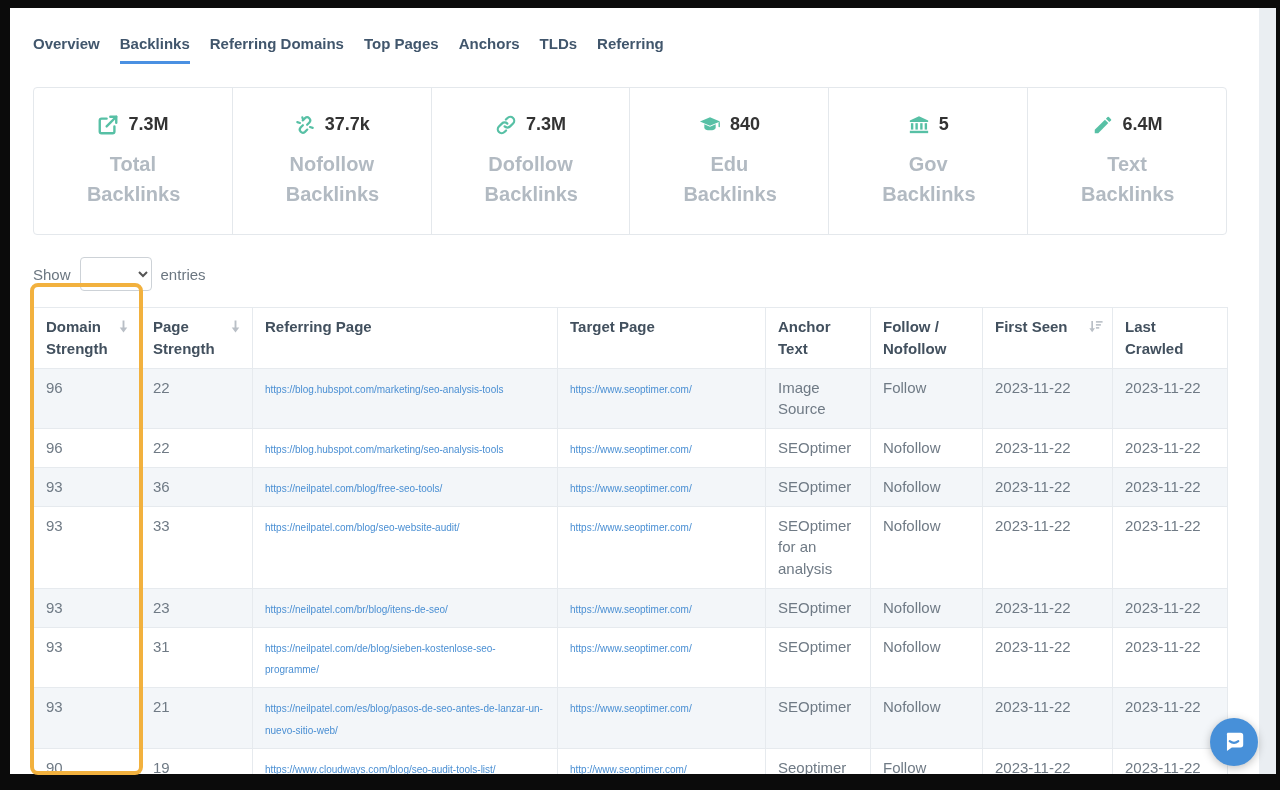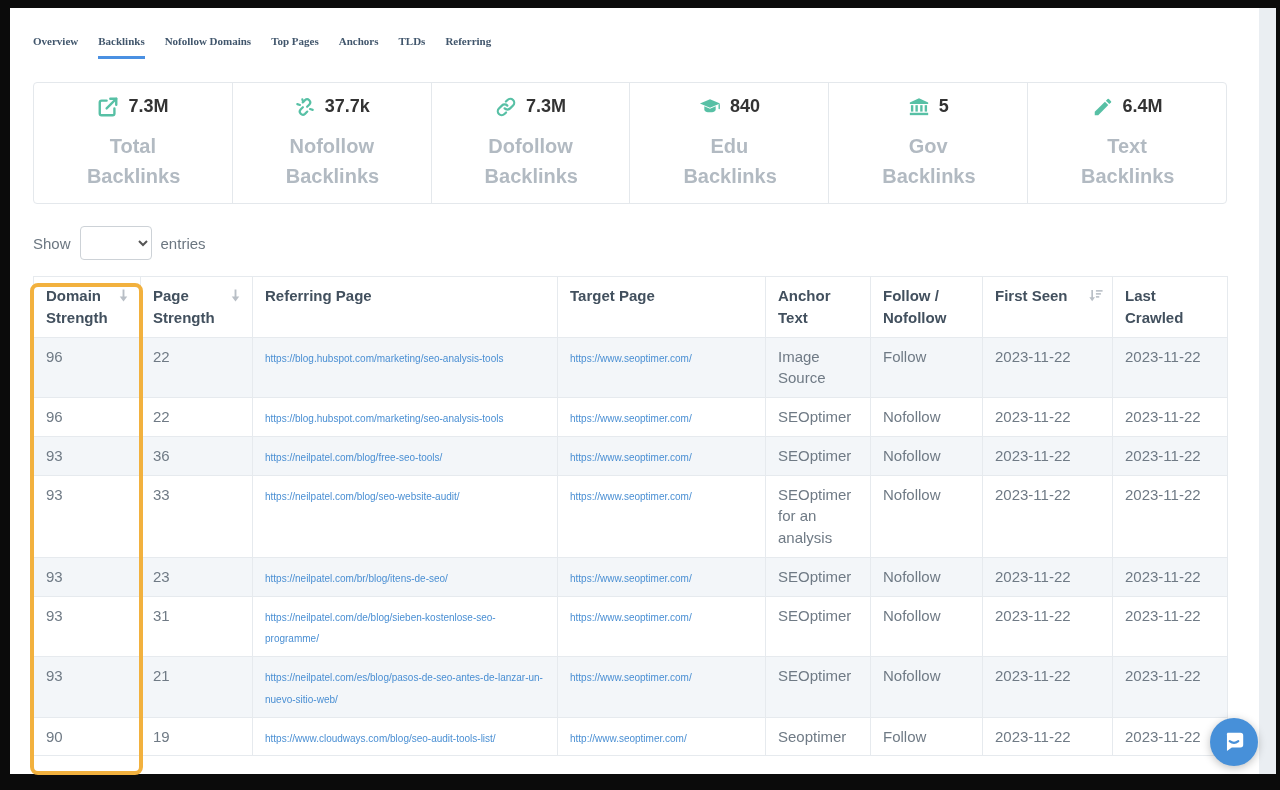--- a/index.html
+++ b/index.html
@@ -17,30 +17,30 @@
   }
   .scroll-strip {
     position:absolute; right:0; top:0; width:17px; height:100%;
     background:#eaeef2;
   }
   .content { position:absolute; left:23px; top:0; width:1194px; }
 
   
   .tab-bar { display:flex; gap:20px; padding-top:27px; }
   .tab {
-    font-size:11px; font-weight:700; color:#41566c;
+    font-size:15px; font-weight:700; color:#41566c;
     text-decoration:none; padding-bottom:9px;
-    border-bottom:3px solid transparent; cursor:pointer;font-family:Liberation Serif, serif;
+    border-bottom:3px solid transparent; cursor:pointer;
   }
   .tab.active { border-bottom-color:#4a90e2; }
 
   
   .stats-panel {
     margin-top:23px; border:1px solid #e4e8ec; border-radius:4px;
-    display:flex; height:122px; background:#fff;
+    display:flex; height:148px; background:#fff;
   }
   .stat {
     flex:1; display:flex; flex-direction:column;
     align-items:center; justify-content:center;
     border-right:1px solid #e4e8ec;
   }
   .stat:last-child { border-right:none; }
   .stat-top { display:flex; align-items:center; gap:9px; }
   .stat-icon { width:22px; height:22px; color:#57c0a5; }
   .stat-icon svg { width:100%; height:100%; display:block; }
@@ -117,21 +117,21 @@
 <body>
 
 <div class="page">
   <div class="scroll-strip"></div>
 
   <div class="content">
 
     <nav class="tab-bar">
         <a class="tab">Overview</a>
         <a class="tab active">Backlinks</a>
-        <a class="tab">Nofollow Domains</a>
+        <a class="tab">Referring Domains</a>
         <a class="tab">Top Pages</a>
         <a class="tab">Anchors</a>
         <a class="tab">TLDs</a>
         <a class="tab">Referring</a>
       </nav>
 
     <div class="stats-panel">
         <div class="stat">
           <div class="stat-top">
             <span class="stat-icon">

